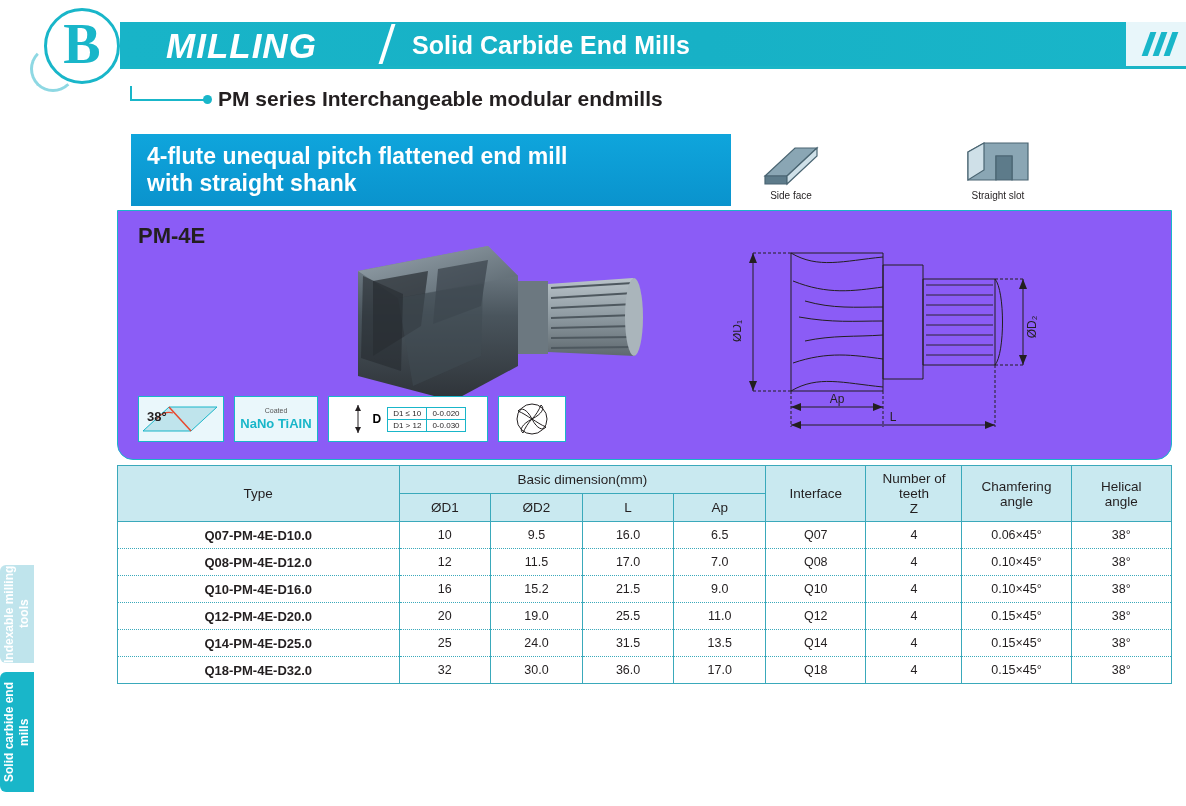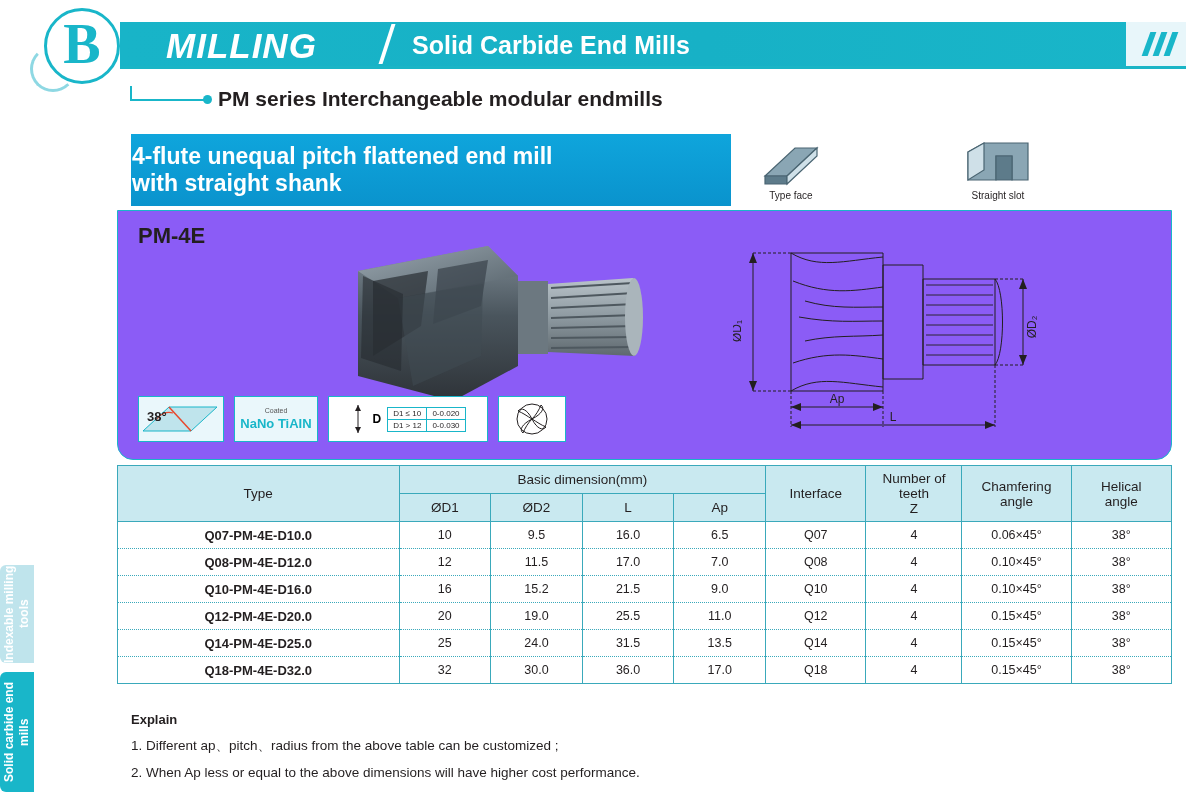--- a/index.html
+++ b/index.html
@@ -92,21 +92,21 @@
   .series-title {
     position: absolute; left: 218px; top: 87px;
     font-size: 21px; font-weight: bold; color: #231f20;
   }
 
   
   .title-banner {
     position: absolute; left: 131px; top: 134px; width: 600px; height: 72px;
     background: #0b9fd8;
     background: linear-gradient(180deg,#0fa5dc 0%, #0a93cd 100%);
-    padding: 9px 16px 0 1px;
+    padding: 9px 16px 0 16px;
   }
   .title-banner .t {
     color: #ffffff; font-size: 23px; font-weight: bold; line-height: 27px;
   }
 
   
   .feat {
     position: absolute; top: 140px; width: 92px; text-align: center;
   }
   .feat .cap {
@@ -229,21 +229,21 @@
   </div>
 
   <div class="feat feat-1">
     <div class="shape-wrap">
       <svg width="72" height="48" viewBox="0 0 72 48">
         <polygon points="10,36 40,8 62,8 32,36" fill="#8aa6b4" stroke="#4a6572" stroke-width="1.2"></polygon>
         <polygon points="10,36 32,36 32,44 10,44" fill="#5d7b8a" stroke="#4a6572" stroke-width="1.2"></polygon>
         <polygon points="32,36 62,8 62,16 32,44" fill="#cfe0e8" stroke="#4a6572" stroke-width="1.2"></polygon>
       </svg>
     </div>
-    <div class="cap">Type face</div>
+    <div class="cap">Side face</div>
   </div>
 
 
   <div class="feat feat-3">
     <div class="shape-wrap">
       <svg width="72" height="48" viewBox="0 0 72 48">
         <polygon points="6,12 22,3 66,3 66,40 50,40 50,16 34,16 34,40 6,40" fill="#8aa6b4" stroke="#4a6572" stroke-width="1.2"></polygon>
         <polygon points="6,12 22,3 22,30 6,40" fill="#cfe0e8" stroke="#4a6572" stroke-width="1.2"></polygon>
         <polygon points="34,16 50,16 50,40 34,40" fill="#5d7b8a" stroke="#4a6572" stroke-width="1.2"></polygon>
       </svg>
@@ -491,22 +491,17 @@
         <td>36.0</td>
         <td>17.0</td>
         <td>Q18</td>
         <td>4</td>
         <td>0.15×45°</td>
         <td>38°</td>
       </tr>
     </tbody>
   </table>
 
-  <div class="explain">
-    <h4>Explain</h4>
-    <p>1. Different ap、pitch、radius from the above table can be customized ;</p>
-    <p>2. When Ap less or equal to the above dimensions will have higher cost performance.</p>
-  </div>
 
   <div class="side-tab side-tab-1">Indexable milling tools</div>
   <div class="side-tab side-tab-2">Solid carbide end mills</div>
 
 </div>
 
 </body></html>

